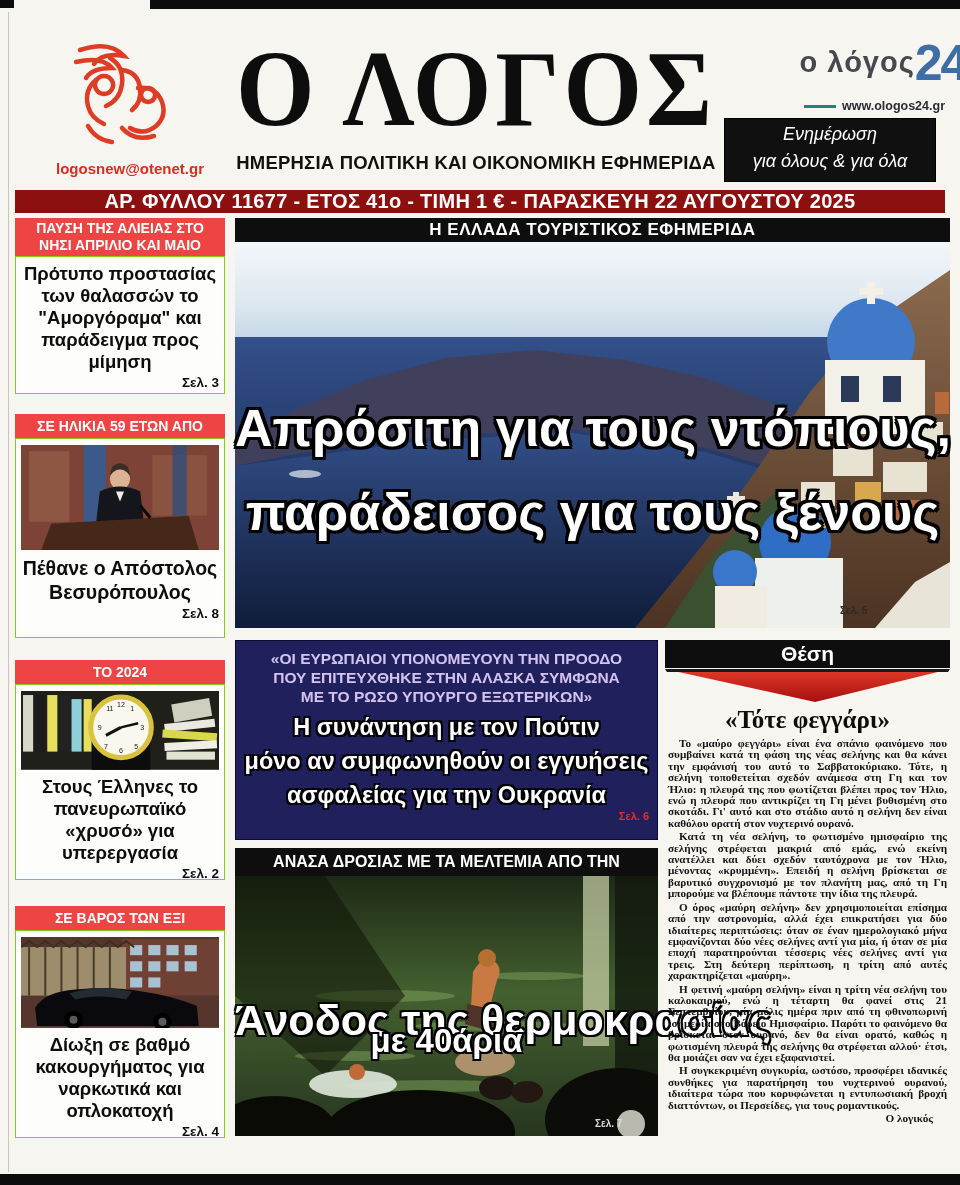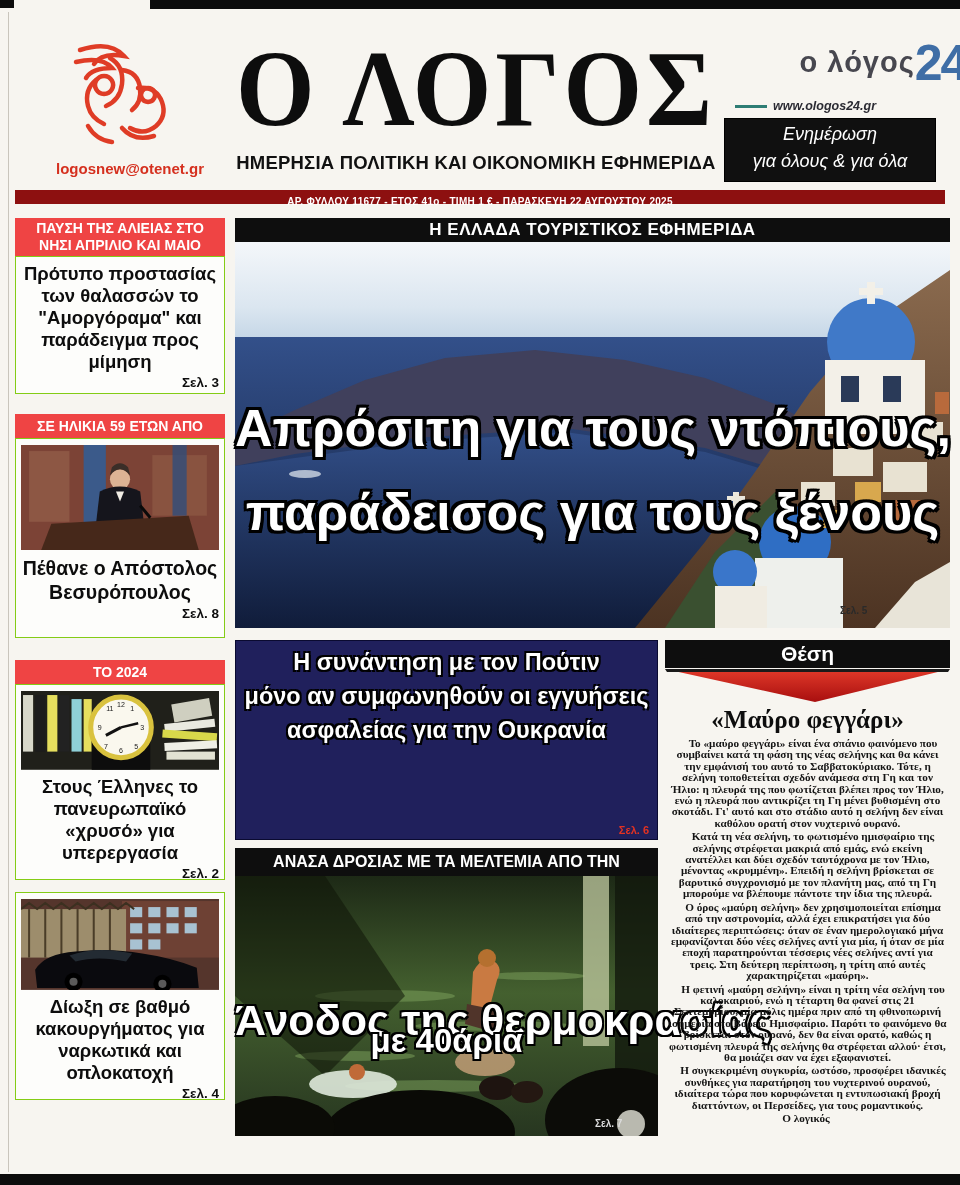--- a/index.html
+++ b/index.html
@@ -14,26 +14,26 @@
   
   .logo-draw{left:52px;top:36px;width:158px;height:118px;}
   .email{left:25px;top:160px;width:210px;text-align:center;color:#d5301f;font-weight:bold;font-size:15px;}
   .mast-title{left:228px;top:34px;width:496px;text-align:center;color:#0d0d0d;
     font-family:"Liberation Serif",serif;font-weight:bold;font-size:101px;line-height:1.04;
     transform:scaleY(1.06);transform-origin:top;letter-spacing:4px;white-space:nowrap;}
   .mast-sub{left:228px;top:152px;width:496px;text-align:center;color:#111;font-weight:bold;font-size:18.5px;letter-spacing:.2px;white-space:nowrap;}
   .weblogo{left:778px;top:46px;width:210px;text-align:center;white-space:nowrap;}
   .weblogo .w1{color:#47474f;font-weight:bold;font-size:29px;letter-spacing:1px;vertical-align:middle;}
   .weblogo .w2{color:#3f6ea6;font-weight:bold;font-size:50px;line-height:0;vertical-align:middle;letter-spacing:-2px;}
-  .website{left:735px;top:99px;width:210px;text-align:left;color:#2b2b33;font-weight:bold;font-size:12.5px;font-style:italic;}
+  .website{left:735px;top:99px;width:210px;text-align:right;color:#2b2b33;font-weight:bold;font-size:12.5px;}
   .website .dash{display:inline-block;width:32px;height:3px;background:#2e7d74;vertical-align:middle;margin-right:6px;}
   .promo{left:724px;top:118px;width:212px;height:64px;background:#101010;border:1px solid #000;
     color:#fff;font-style:italic;font-size:18px;text-align:center;line-height:1.5;padding-top:2px;box-sizing:border-box;}
-  .issue-bar{left:15px;top:190px;width:930px;height:14px;background:#8d1010;color:#fff;font-weight:bold;
-    font-size:10px;text-align:center;line-height:23px;letter-spacing:.3px;}
+  .issue-bar{left:15px;top:190px;width:930px;height:23px;background:#8d1010;color:#fff;font-weight:bold;
+    font-size:20px;text-align:center;line-height:23px;letter-spacing:.3px;}
 
   
   .kicker{background:#ef4444;color:#fff;font-weight:bold;text-align:center;}
   .sb-kicker{left:15px;width:210px;font-size:14px;line-height:17px;padding:2px 4px;box-sizing:border-box;}
   .sb-box{left:15px;width:210px;background:#fdfdfb;border:1px solid #84cc16;box-sizing:border-box;padding:6px 5px;}
   .sb-head{color:#0d0d0d;font-weight:bold;text-align:center;font-size:18.5px;line-height:22px;}
   .sb-head.sm{font-size:19.5px;line-height:24px;}
   .sb-ref{color:#0d0d0d;font-weight:bold;font-size:13.5px;text-align:right;margin-top:2px;}
   .sb-photo{display:block;width:100%;margin-bottom:6px;}
 
@@ -45,41 +45,41 @@
   .lead-head{left:235px;width:715px;text-align:center;color:#fff;font-weight:bold;font-size:52px;white-space:nowrap;
     text-shadow:-3px -3px 0 #000,3px -3px 0 #000,-3px 3px 0 #000,3px 3px 0 #000,0 -3px 0 #000,0 3px 0 #000,-3px 0 0 #000,3px 0 0 #000;}
   .lead-h1{top:398px;}
   .lead-h2{top:482px;}
   .lead-ref{left:840px;top:605px;width:100px;color:#2a2a2a;font-weight:bold;font-size:10px;}
 
   .navy-box{left:235px;top:640px;width:423px;height:200px;background:#20205c;border:1px solid #0a0a30;box-sizing:border-box;text-align:center;}
   .navy-kicker{color:#d2c3f0;font-weight:bold;font-size:15.5px;line-height:19px;margin-top:8px;}
   .navy-head{color:#fff;font-weight:bold;font-size:23.5px;line-height:34px;margin-top:4px;
     text-shadow:-2px -2px 0 #000,2px -2px 0 #000,-2px 2px 0 #000,2px 2px 0 #000;}
-  .navy-ref{position:absolute;right:8px;bottom:3px;color:#e33222;font-weight:bold;font-size:11px;}
+  .navy-ref{position:absolute;right:8px;bottom:17px;color:#e33222;font-weight:bold;font-size:11px;}
 
   .main-bar2{left:235px;top:848px;width:423px;height:28px;background:#0e0e0e;color:#fff;font-weight:bold;
     font-size:16px;line-height:28px;text-align:center;}
   .swim-photo{left:235px;top:876px;width:423px;height:260px;}
   .swim-photo svg{display:block;width:100%;height:100%;}
   .swim-head{left:235px;width:423px;text-align:center;color:#fff;font-weight:bold;white-space:nowrap;
     text-shadow:-2px -2px 0 #000,2px -2px 0 #000,-2px 2px 0 #000,2px 2px 0 #000,0 2px 0 #000,0 -2px 0 #000;}
   .swim-h1{top:996px;font-size:43px;}
   .swim-h2{top:1022px;font-size:33px;}
   .swim-ref{left:595px;top:1118px;color:#ddd;font-weight:bold;font-size:10px;}
 
   
   .thesi-bar{left:665px;top:640px;width:285px;height:28px;background:#0e0e0e;color:#fff;
     font-weight:bold;font-size:21px;line-height:27px;text-align:center;}
   .thesi-arrow{left:665px;top:668px;width:285px;height:36px;}
   .thesi-head{left:665px;top:706px;width:285px;text-align:center;color:#0d0d0d;
     font-family:"Liberation Serif",serif;font-weight:bold;font-size:25px;}
   .thesi-body{left:668px;top:738px;width:279px;color:#141414;font-family:"Liberation Serif",serif;
     font-weight:bold;font-size:11.2px;line-height:11.4px;text-align:justify;}
-  .thesi-body p{margin:0 0 2px 0;text-indent:11px;text-align:center;}
+  .thesi-body p{margin:0 0 2px 0;text-indent:11px;}
   .thesi-sign{text-align:right;text-indent:0;padding-right:14px;margin-top:6px;}
 </style>
 </head>
 <body>
 
 <div class="page">
   <div class="abs edge-line"></div>
   <div class="abs top-strip"></div>
   <div class="abs corner-strip"></div>
 
@@ -172,21 +172,21 @@
           <text x="114" y="57">5</text>
       </g>
       <line x1="99" y1="36" x2="84" y2="44" stroke="#111" stroke-width="3"></line>
       <line x1="99" y1="36" x2="116" y2="32" stroke="#111" stroke-width="2.5"></line>
     </svg>
     <div class="sb-head">Στους Έλληνες το πανευρωπαϊκό «χρυσό» για υπερεργασία</div>
     <div class="sb-ref">Σελ. 2</div>
   </div>
 
   <div class="abs kicker sb-kicker" style="top:906px;height:24px;line-height:20px;">ΣΕ ΒΑΡΟΣ ΤΩΝ ΕΞΙ ΤΟΥΡΚΩΝ</div>
-  <div class="abs sb-box" style="top:892px;height:208px;">
+  <div class="abs sb-box" style="top:930px;height:208px;">
     <svg class="sb-photo" viewBox="0 0 196 90" preserveAspectRatio="none">
       <rect width="196" height="90" fill="#55352c"></rect>
       <rect x="100" y="2" width="96" height="56" fill="#6e4134"></rect>
       <g fill="#a8c2d2">
         <rect x="108" y="8" width="12" height="10"></rect>
           <rect x="126" y="8" width="12" height="10"></rect>
           <rect x="144" y="8" width="12" height="10"></rect>
           <rect x="162" y="8" width="12" height="10"></rect>
         <rect x="108" y="24" width="12" height="10"></rect>
           <rect x="126" y="24" width="12" height="10"></rect>
@@ -268,20 +268,25 @@
           <rect x="700" y="150" width="14" height="22"></rect>
         </g>
       <path d="M640 386 L680 340 L715 320 L715 386 z" fill="#e8e4d8"></path>
     </svg>
   </div>
   <div class="abs lead-head lead-h1">Απρόσιτη για τους ντόπιους,</div>
   <div class="abs lead-head lead-h2">παράδεισος για τους ξένους</div>
   <div class="abs lead-ref">Σελ. 5</div>
 
   <div class="abs navy-box">
+    <div class="navy-kicker">
+      <div>«ΟΙ ΕΥΡΩΠΑΙΟΙ ΥΠΟΝΟΜΕΥΟΥΝ ΤΗΝ ΠΡΟΟΔΟ</div>
+      <div>ΠΟΥ ΕΠΙΤΕΥΧΘΗΚΕ ΣΤΗΝ ΑΛΑΣΚΑ ΣΥΜΦΩΝΑ</div>
+      <div>ΜΕ ΤΟ ΡΩΣΟ ΥΠΟΥΡΓΟ ΕΞΩΤΕΡΙΚΩΝ»</div>
+    </div>
     <div class="navy-head">
       <div>Η συνάντηση με τον Πούτιν</div>
       <div>μόνο αν συμφωνηθούν οι εγγυήσεις</div>
       <div>ασφαλείας για την Ουκρανία</div>
     </div>
     <div class="navy-ref">Σελ. 6</div>
   </div>
 
   <div class="abs main-bar2">ΑΝΑΣΑ ΔΡΟΣΙΑΣ ΜΕ ΤΑ ΜΕΛΤΕΜΙΑ ΑΠΟ ΤΗΝ ΚΥΡΙΑΚΗ</div>
   <div class="abs swim-photo">
@@ -326,21 +331,21 @@
   <svg class="abs thesi-arrow" viewBox="0 0 285 36" preserveAspectRatio="none">
     <defs>
       <linearGradient id="ag" x1="0" y1="0" x2="0" y2="1">
         <stop offset="0" stop-color="#e23a2a"></stop>
           <stop offset="1" stop-color="#a80f0f"></stop>
       </linearGradient>
     </defs>
     <polygon points="0,1 285,1 150,34" fill="url(#ag)"></polygon>
     <polygon points="0,1 285,1 283,4 2,4" fill="#1a1a1a"></polygon>
   </svg>
-  <div class="abs thesi-head">«Μαύρο φεγγάρι»</div>
+  <div class="abs thesi-head">«Τότε φεγγάρι»</div>
   <div class="abs thesi-body">
     <p>Το «μαύρο φεγγάρι» είναι ένα σπάνιο φαινόμενο που συμβαίνει κατά τη φάση της νέας σελήνης και θα κάνει την εμφάνισή του αυτό το Σαββατοκύριακο. Τότε, η σελήνη τοποθετείται σχεδόν ανάμεσα στη Γη και τον Ήλιο: η πλευρά της που φωτίζεται βλέπει προς τον Ήλιο, ενώ η πλευρά που αντικρίζει τη Γη μένει βυθισμένη στο σκοτάδι. Γι' αυτό και στο στάδιο αυτό η σελήνη δεν είναι καθόλου ορατή στον νυχτερινό ουρανό.</p>
     <p>Κατά τη νέα σελήνη, το φωτισμένο ημισφαίριο της σελήνης στρέφεται μακριά από εμάς, ενώ εκείνη ανατέλλει και δύει σχεδόν ταυτόχρονα με τον Ήλιο, μένοντας «κρυμμένη». Επειδή η σελήνη βρίσκεται σε βαρυτικό συγχρονισμό με τον πλανήτη μας, από τη Γη μπορούμε να βλέπουμε πάντοτε την ίδια της πλευρά.</p>
     <p>Ο όρος «μαύρη σελήνη» δεν χρησιμοποιείται επίσημα από την αστρονομία, αλλά έχει επικρατήσει για δύο ιδιαίτερες περιπτώσεις: όταν σε έναν ημερολογιακό μήνα εμφανίζονται δύο νέες σελήνες αντί για μία, ή όταν σε μία εποχή παρατηρούνται τέσσερις νέες σελήνες αντί για τρεις. Στη δεύτερη περίπτωση, η τρίτη από αυτές χαρακτηρίζεται «μαύρη».</p>
     <p>Η φετινή «μαύρη σελήνη» είναι η τρίτη νέα σελήνη του καλοκαιριού, ενώ η τέταρτη θα φανεί στις 21 Σεπτεμβρίου, μία μόλις ημέρα πριν από τη φθινοπωρινή ισημερία στο Βόρειο Ημισφαίριο. Παρότι το φαινόμενο θα βρίσκεται στον ουρανό, δεν θα είναι ορατό, καθώς η φωτισμένη πλευρά της σελήνης θα στρέφεται αλλού· έτσι, θα μοιάζει σαν να έχει εξαφανιστεί.</p>
     <p>Η συγκεκριμένη συγκυρία, ωστόσο, προσφέρει ιδανικές συνθήκες για παρατήρηση του νυχτερινού ουρανού, ιδιαίτερα τώρα που κορυφώνεται η εντυπωσιακή βροχή διαττόντων, οι Περσείδες, για τους ρομαντικούς.</p>
     <p class="thesi-sign">Ο λογικός</p>
   </div>
 
   <div class="abs bottom-strip"></div>

